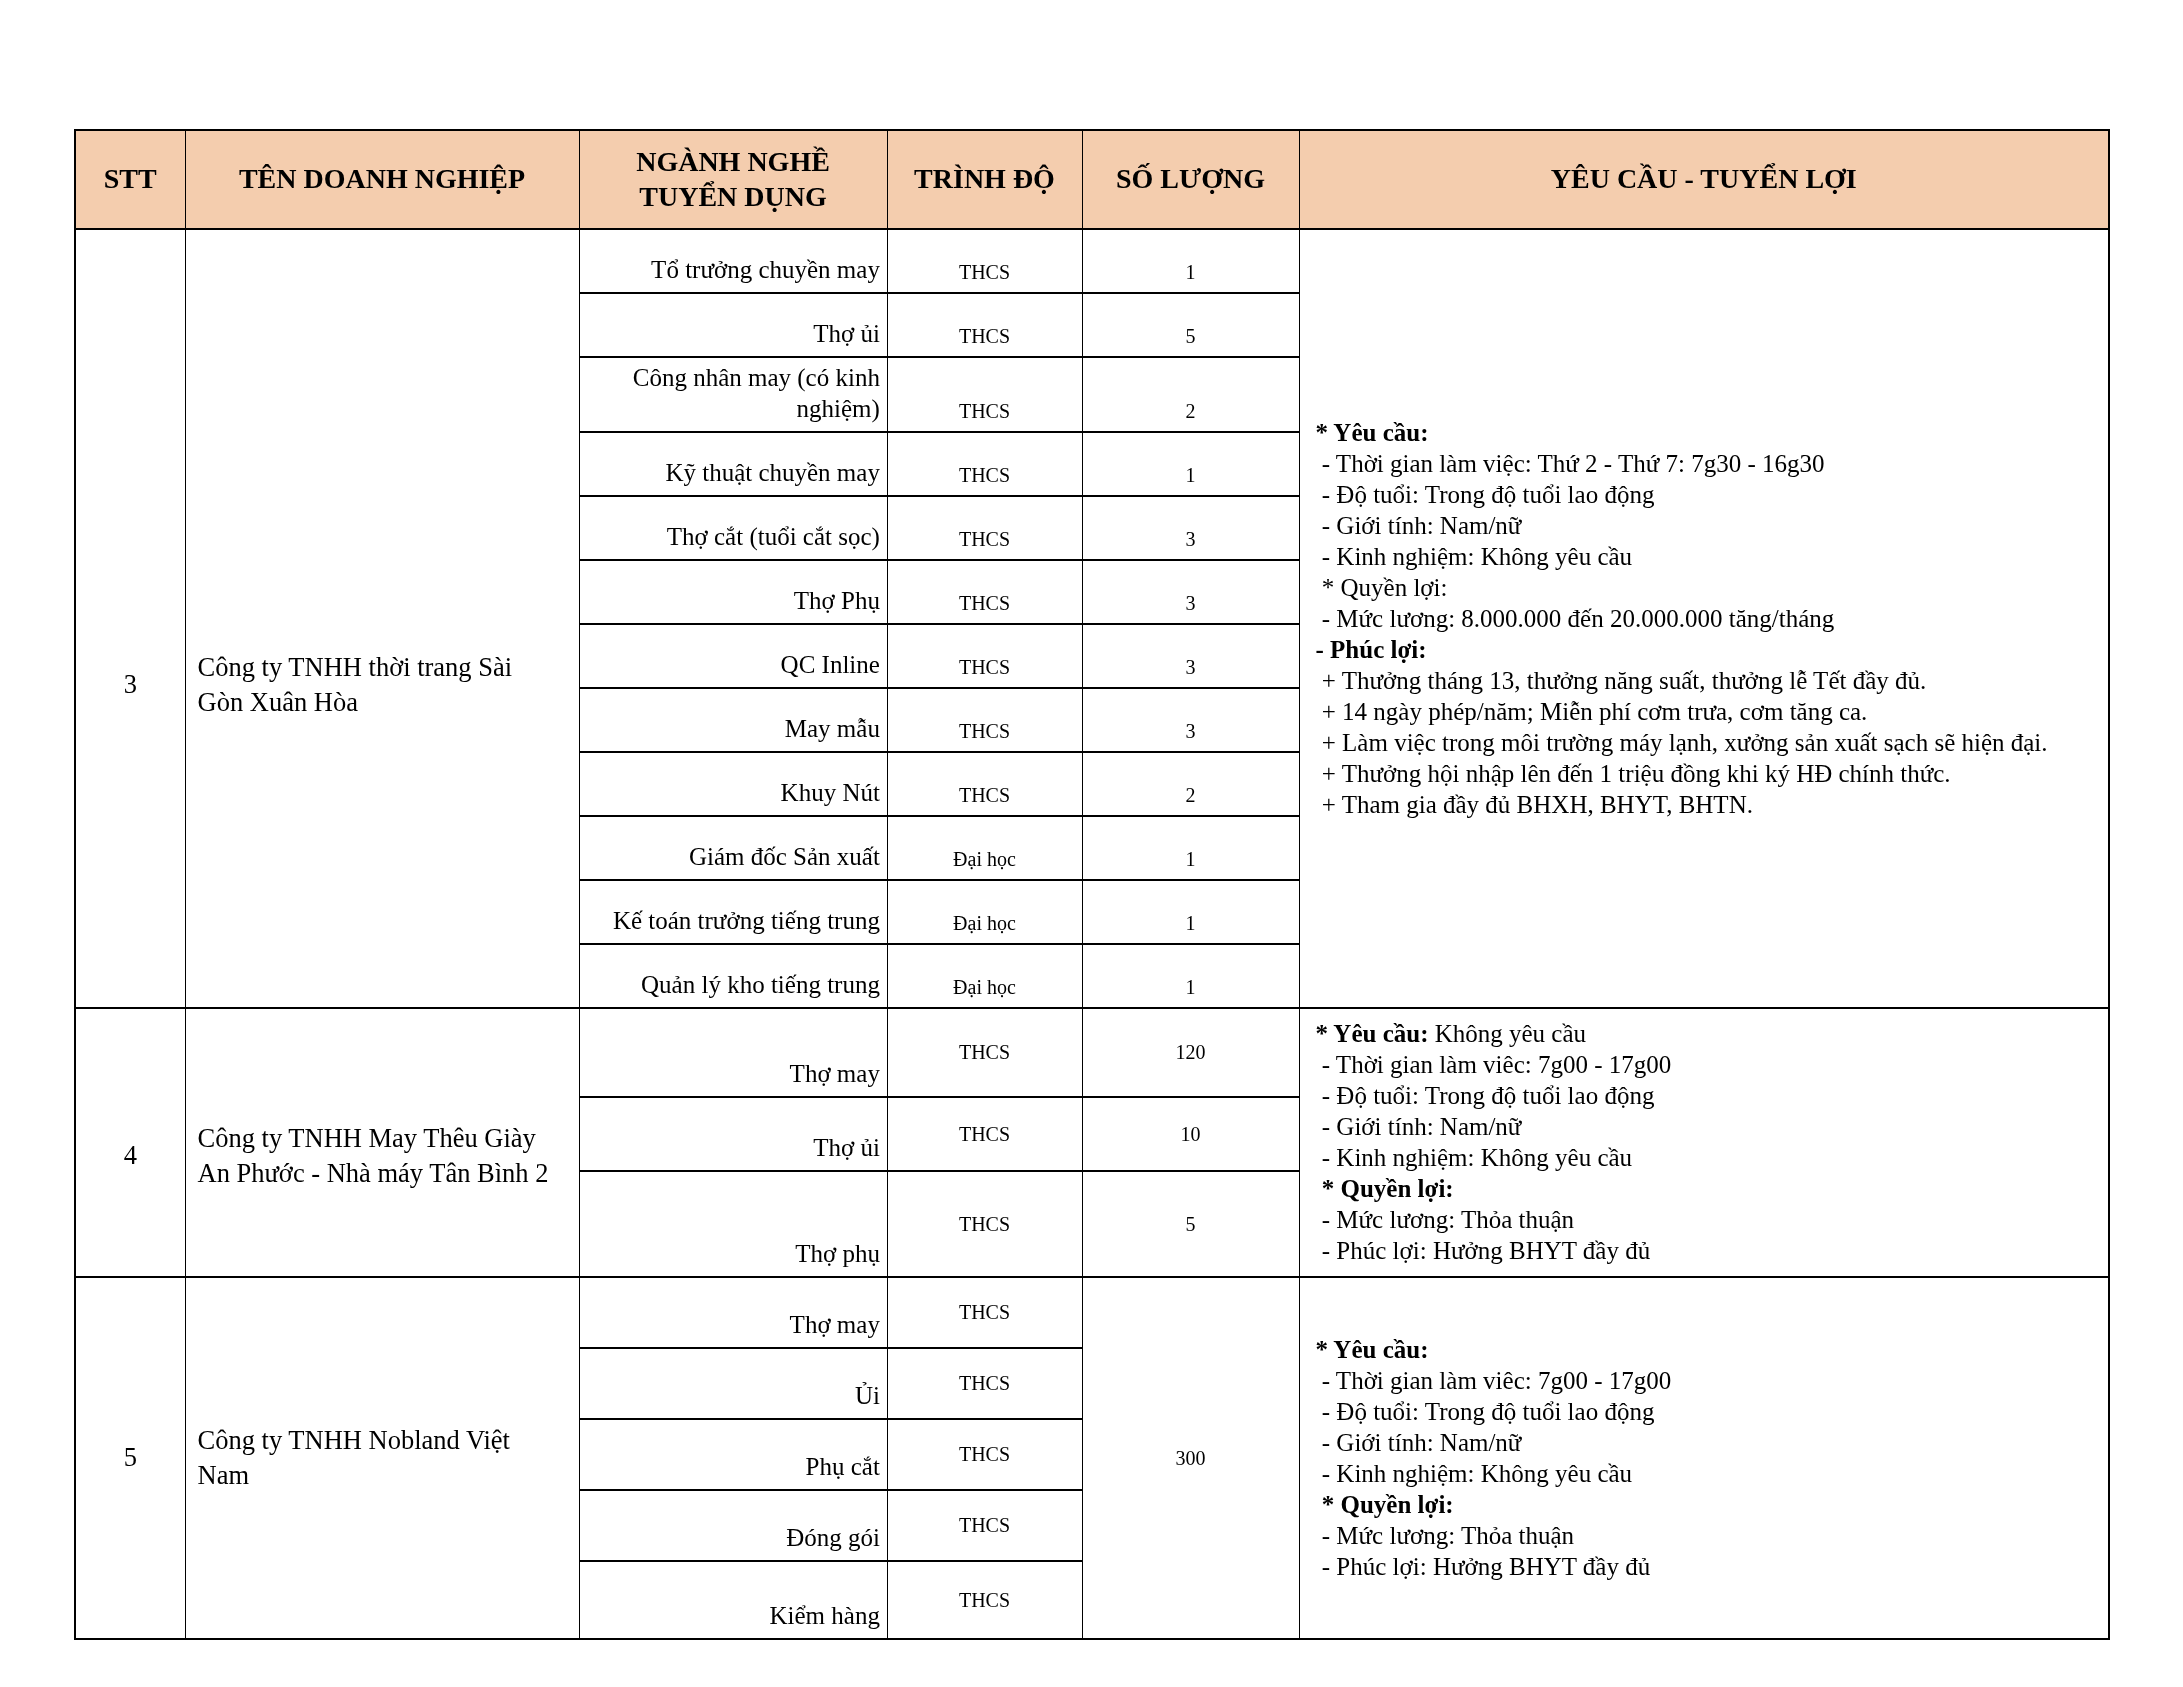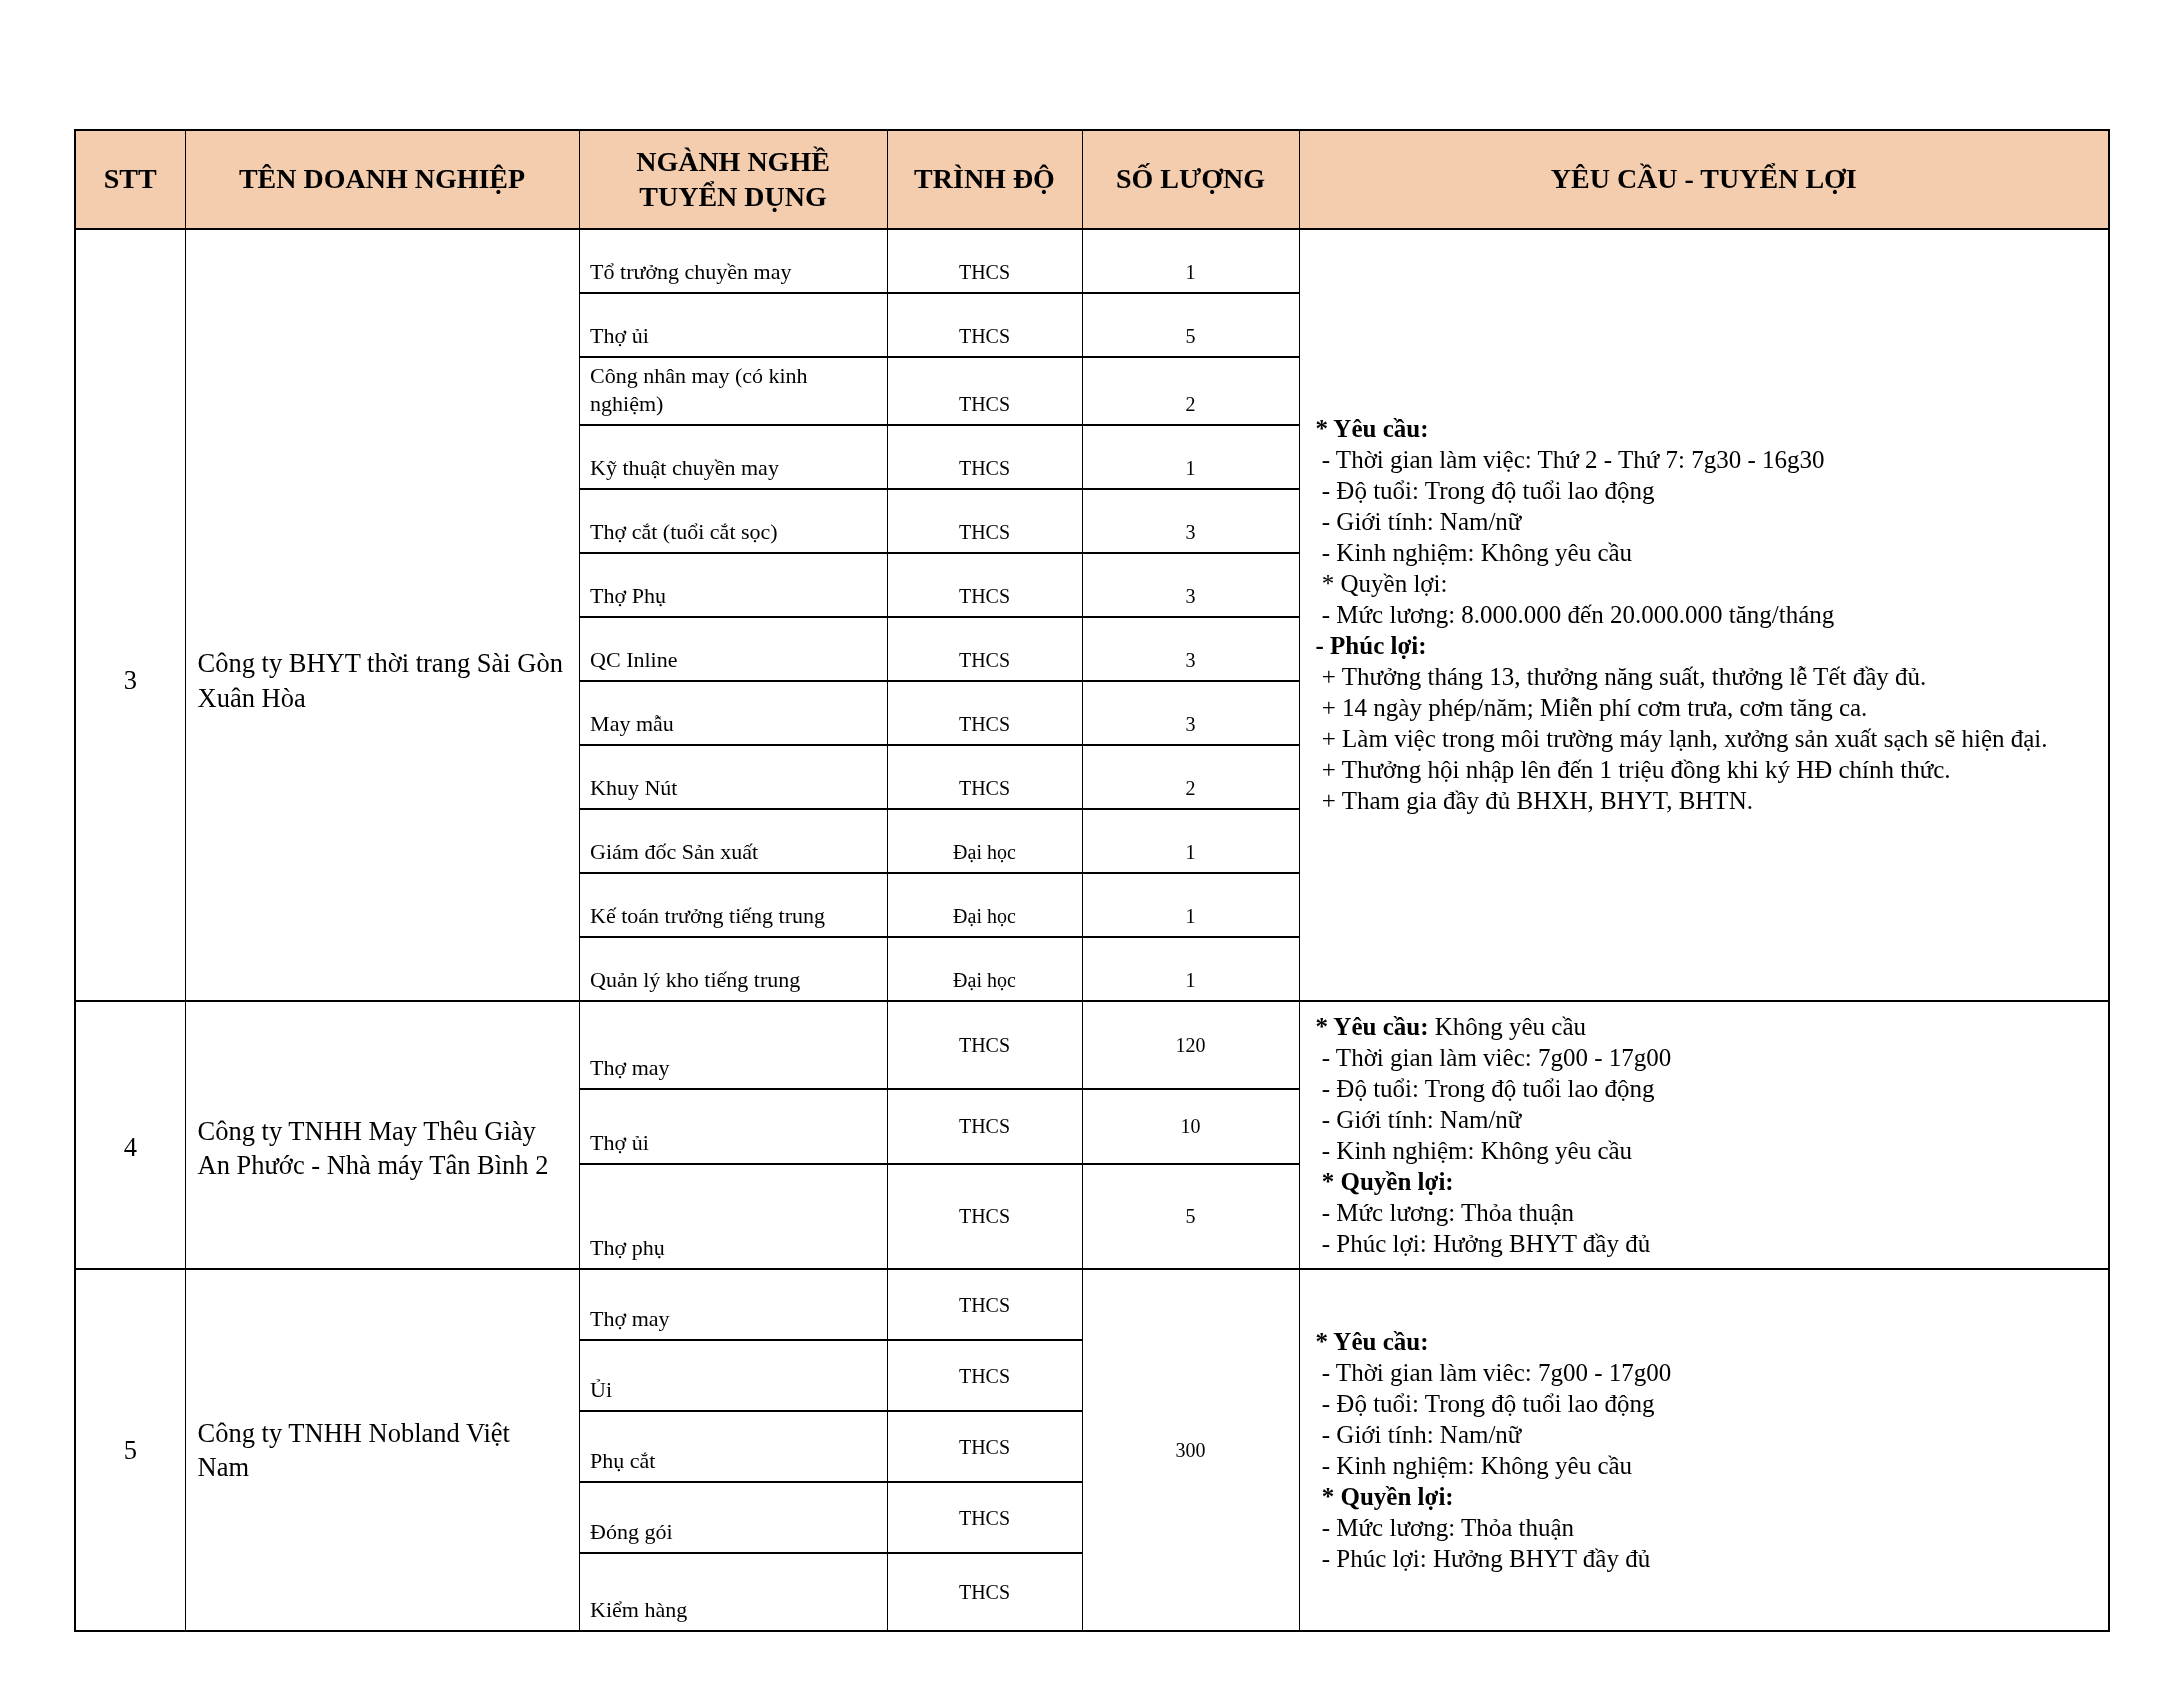--- a/index.html
+++ b/index.html
@@ -23,21 +23,21 @@
     background:#f4cdae;font-weight:bold;font-size:28px;line-height:1.22;
     text-align:center;vertical-align:middle;padding:2.6px 6.6px;
     border-bottom:2.6px solid #000;
   }
   td{font-size:26.5px;}
   .stt-cell{text-align:center;vertical-align:middle;}
   .company-cell{text-align:left;vertical-align:middle;padding:0 14.6px 0 12px;line-height:1.3;}
   .g0 .stt-cell,.g0 .company-cell{padding-top:132px;}
   .g1 .stt-cell,.g1 .company-cell{padding-top:26.5px;}
   .position-cell{
-    text-align:left;vertical-align:bottom;font-size:22px;
+    text-align:right;vertical-align:bottom;font-size:25px;
     padding:4px 6.6px 6.6px 10.6px;line-height:1.25;
   }
   .level-cell,.qty-cell{text-align:center;vertical-align:bottom;padding-bottom:8px;font-size:20px;}
   .g1 .level-cell,.g1 .qty-cell,.g2 .level-cell{vertical-align:middle;padding-bottom:0;}
   .qty-merged{vertical-align:middle !important;padding-bottom:0 !important;margin-left:16px;}
   .req-cell{
     text-align:left;vertical-align:middle;
     padding:9.3px 17px 9.3px 16px;font-size:25px;line-height:31px;
   }
   .req-line{white-space:pre-wrap;}
@@ -68,21 +68,21 @@
       <th>TÊN DOANH NGHIỆP</th>
       <th>NGÀNH NGHỀ TUYỂN DỤNG</th>
       <th>TRÌNH ĐỘ</th>
       <th>SỐ LƯỢNG</th>
       <th>YÊU CẦU - TUYỂN LỢI</th>
     </tr>
   </thead>
 <tbody class="g g0">
       <tr>
         <td class="stt-cell" rowspan="12">3</td>
-        <td class="company-cell" rowspan="12">Công ty BHYT thời trang Sài Gòn Xuân Hòa</td>
+        <td class="company-cell" rowspan="12">Công ty TNHH thời trang Sài Gòn Xuân Hòa</td>
         <td class="position-cell">Tổ trưởng chuyền may</td>
         <td class="level-cell">THCS</td>
         <td class="qty-cell">1</td>
         <td class="req-cell" rowspan="12">
           <div class="req-line"><span class="b">* Yêu cầu:</span></div>
           <div class="req-line"><span> - Thời gian làm việc: Thứ 2 - Thứ 7: 7g30 - 16g30</span></div>
           <div class="req-line"><span> - Độ tuổi: Trong độ tuổi lao động</span></div>
           <div class="req-line"><span> - Giới tính: Nam/nữ</span></div>
           <div class="req-line"><span> - Kinh nghiệm: Không yêu cầu</span></div>
           <div class="req-line"><span> * Quyền lợi:</span></div>

